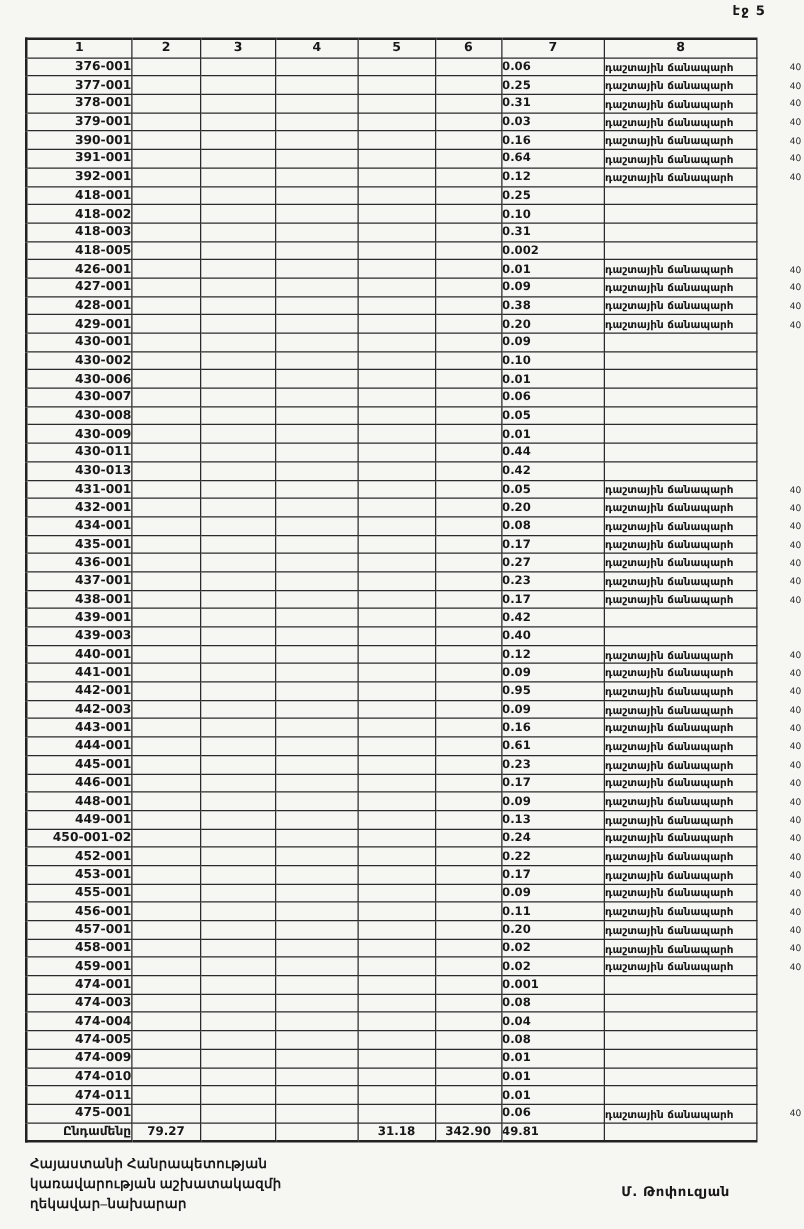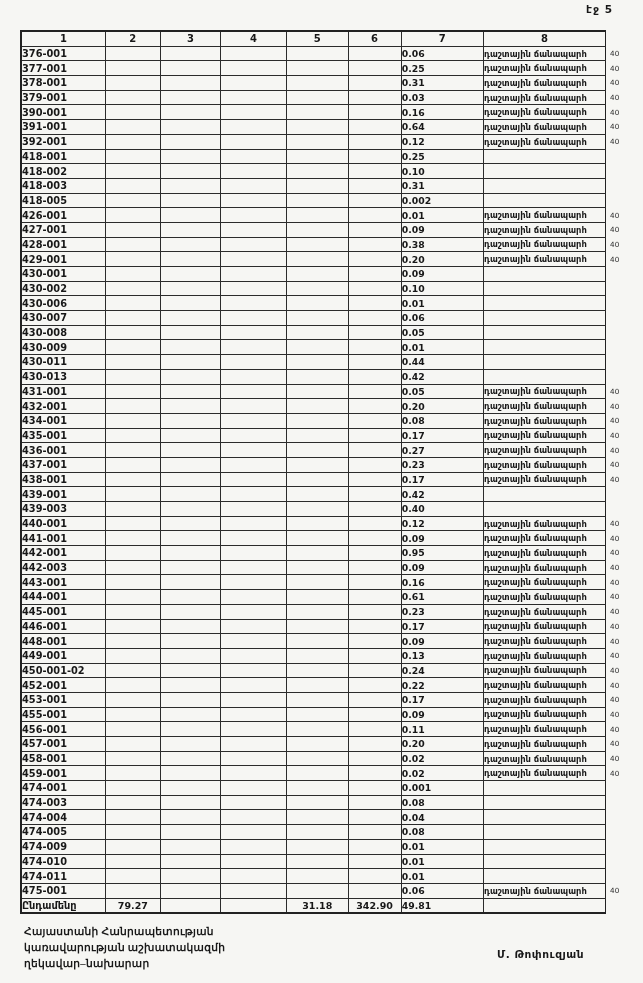--- a/index.html
+++ b/index.html
@@ -23,36 +23,36 @@
   .land-table th,.land-table td{
     border:1px solid #2b2b2b;
     height:13.7px;
     padding:0;
     overflow:hidden;
     white-space:nowrap;
     font-weight:bold;
     vertical-align:middle;
   }
   .land-table th{font-size:10px;text-align:center;border-top:2px solid #222;}
-  .c1{width:84px;text-align:left;font-size:9.8px;border-left:2px solid #222 !important;}
+  .c1{width:84px;text-align:right;font-size:9.8px;border-left:2px solid #222 !important;}
   .c2{width:55px;}
   .c3{width:62px;}
   .c4{width:68px;}
   .c5{width:62px;text-align:center;font-size:9.5px;}
   .c6{width:53px;text-align:center;font-size:9.5px;}
   .c7{width:84px;font-size:9.3px;}
   .c8{width:122px;text-align:left;font-size:8.4px;padding-left:2px;border-right:1.6px solid #222 !important;}
   .c2,.c3,.c4{font-size:9.5px;text-align:center;}
   td.margin-cell,th.margin-cell{
     border:none !important;
     width:32px;
     font-size:7.2px;
     font-weight:normal;
     color:#2e2e2e;
-    text-align:left;
+    text-align:right;
     padding-left:4px;
     background:transparent;
   }
   tr.total-row td{border-bottom:2px solid #222;}
   tr.total-row td.margin-cell{border-bottom:none !important;}
   .footer-block{
     position:absolute;left:24px;top:924px;
     font-size:10.6px;font-weight:bold;
     line-height:1.5;letter-spacing:0.3px;font-family:Liberation Serif, serif;
   }

